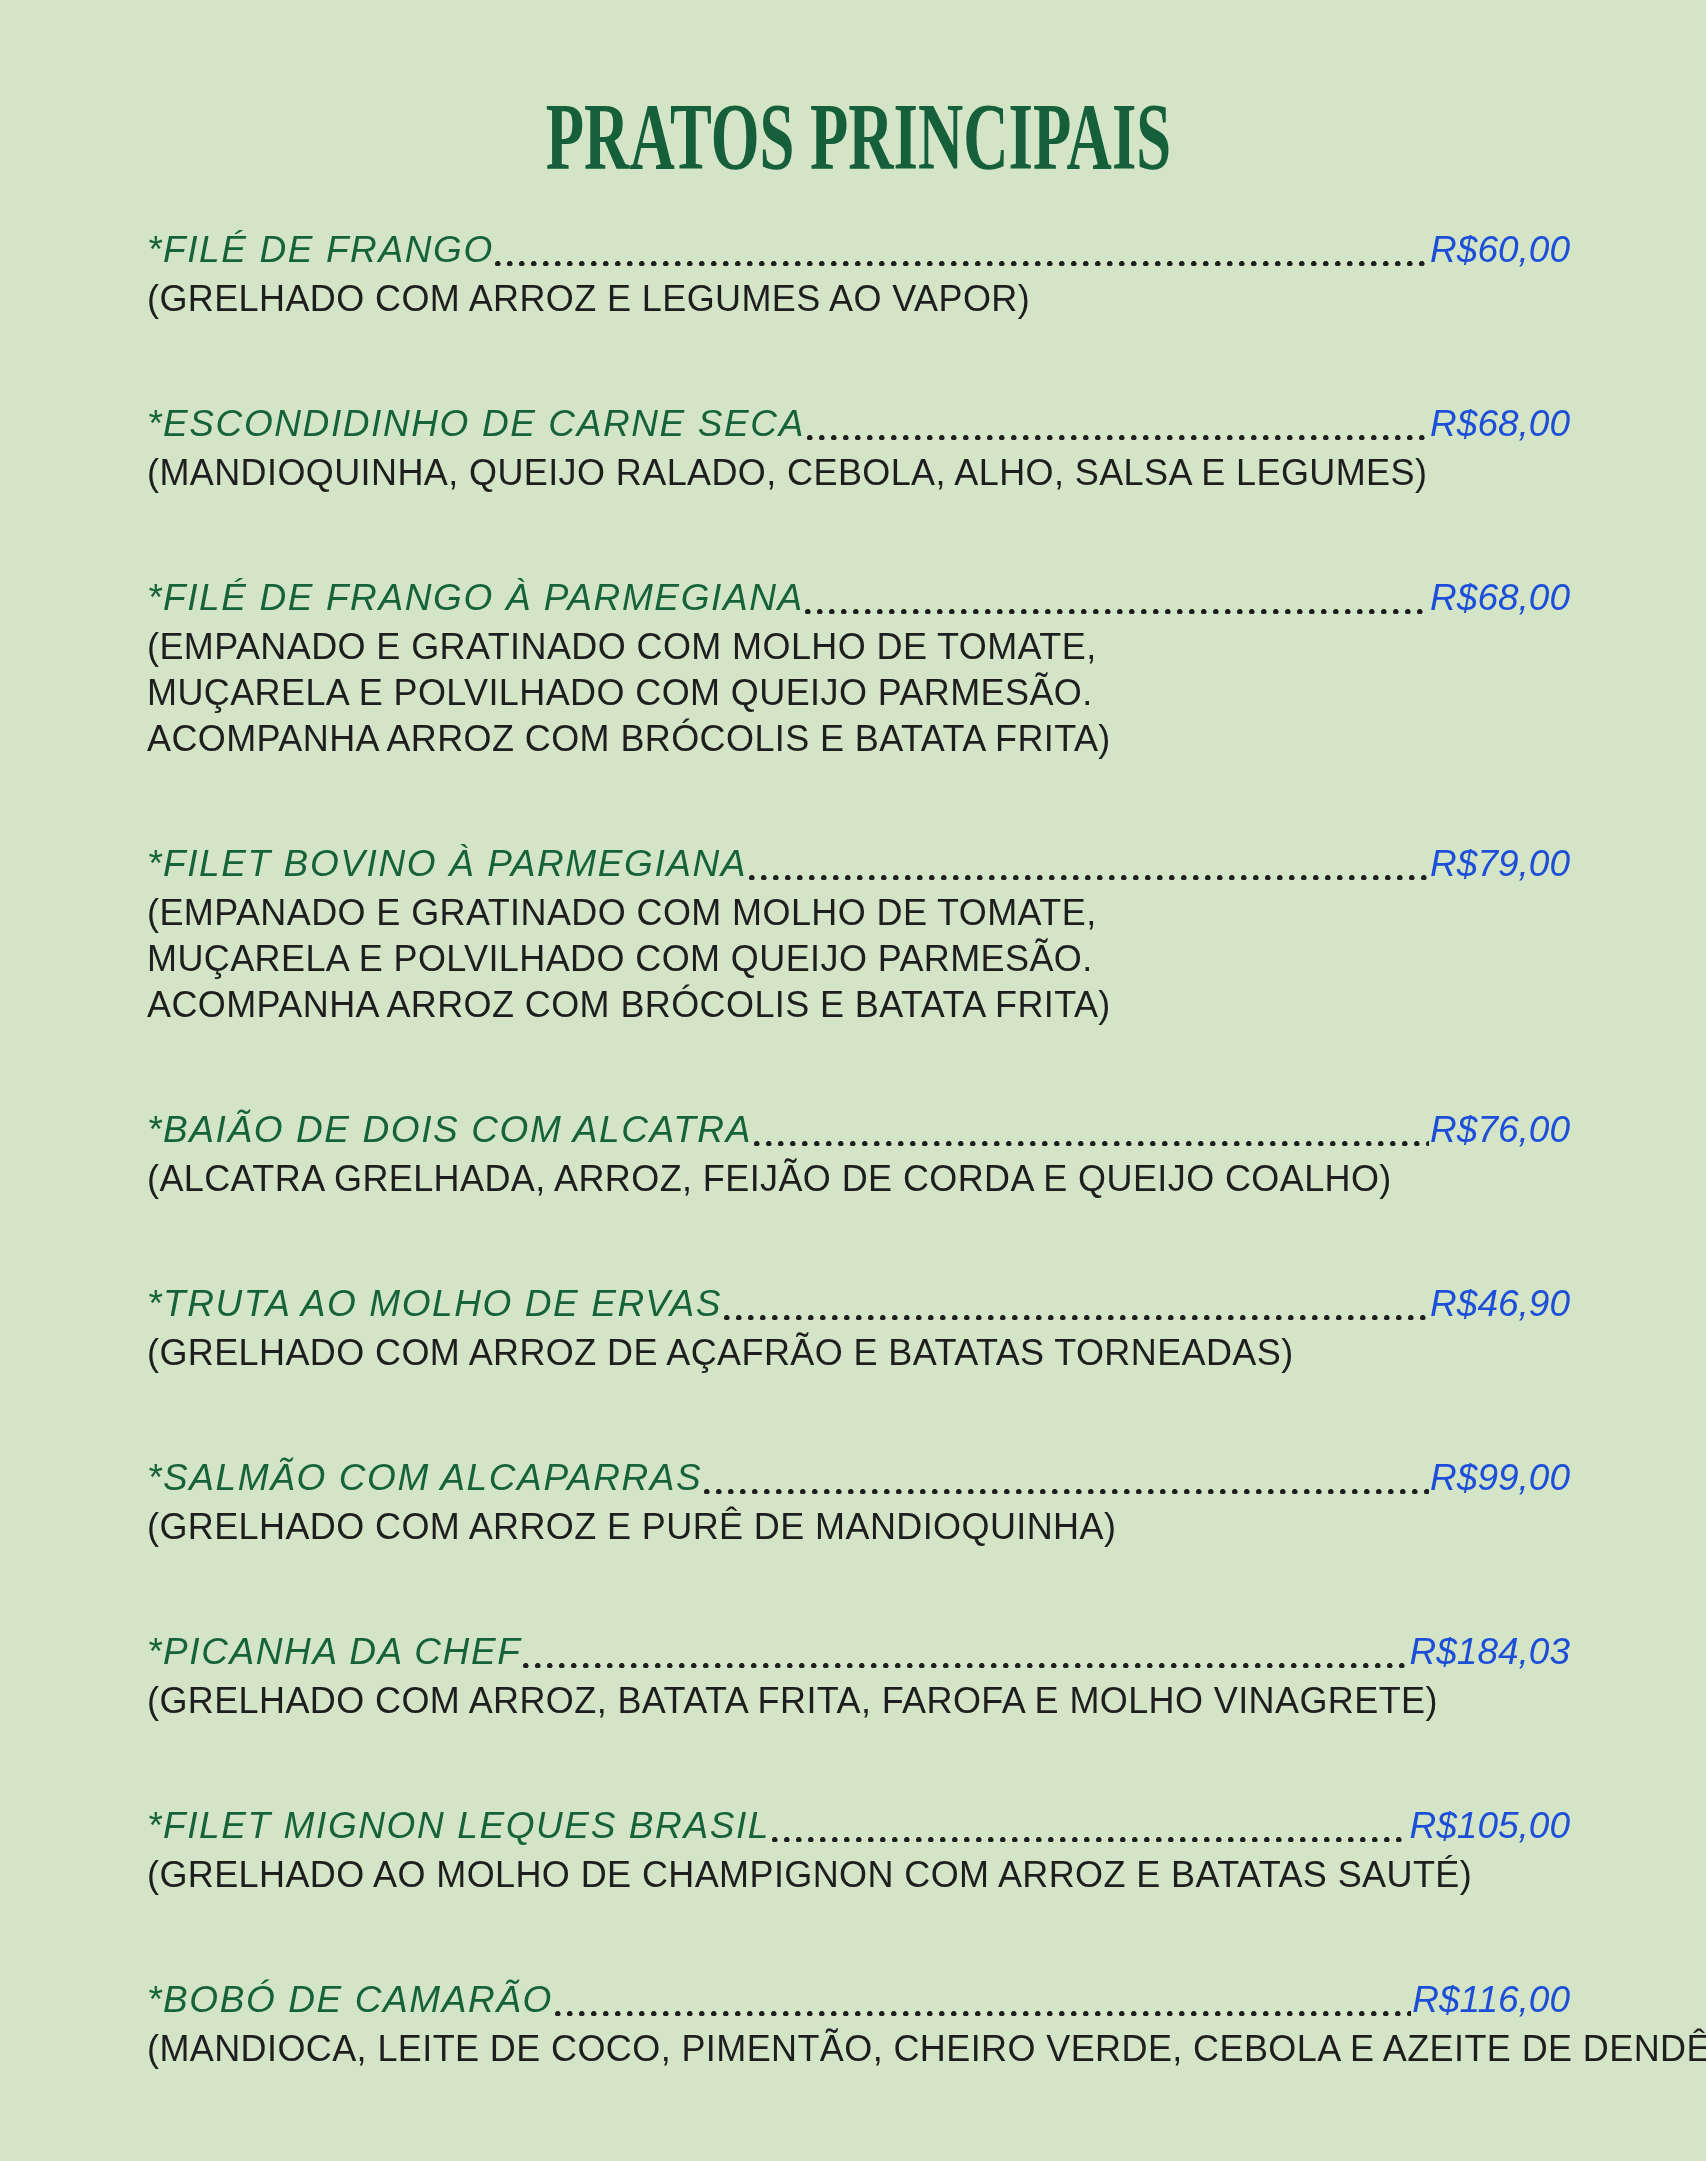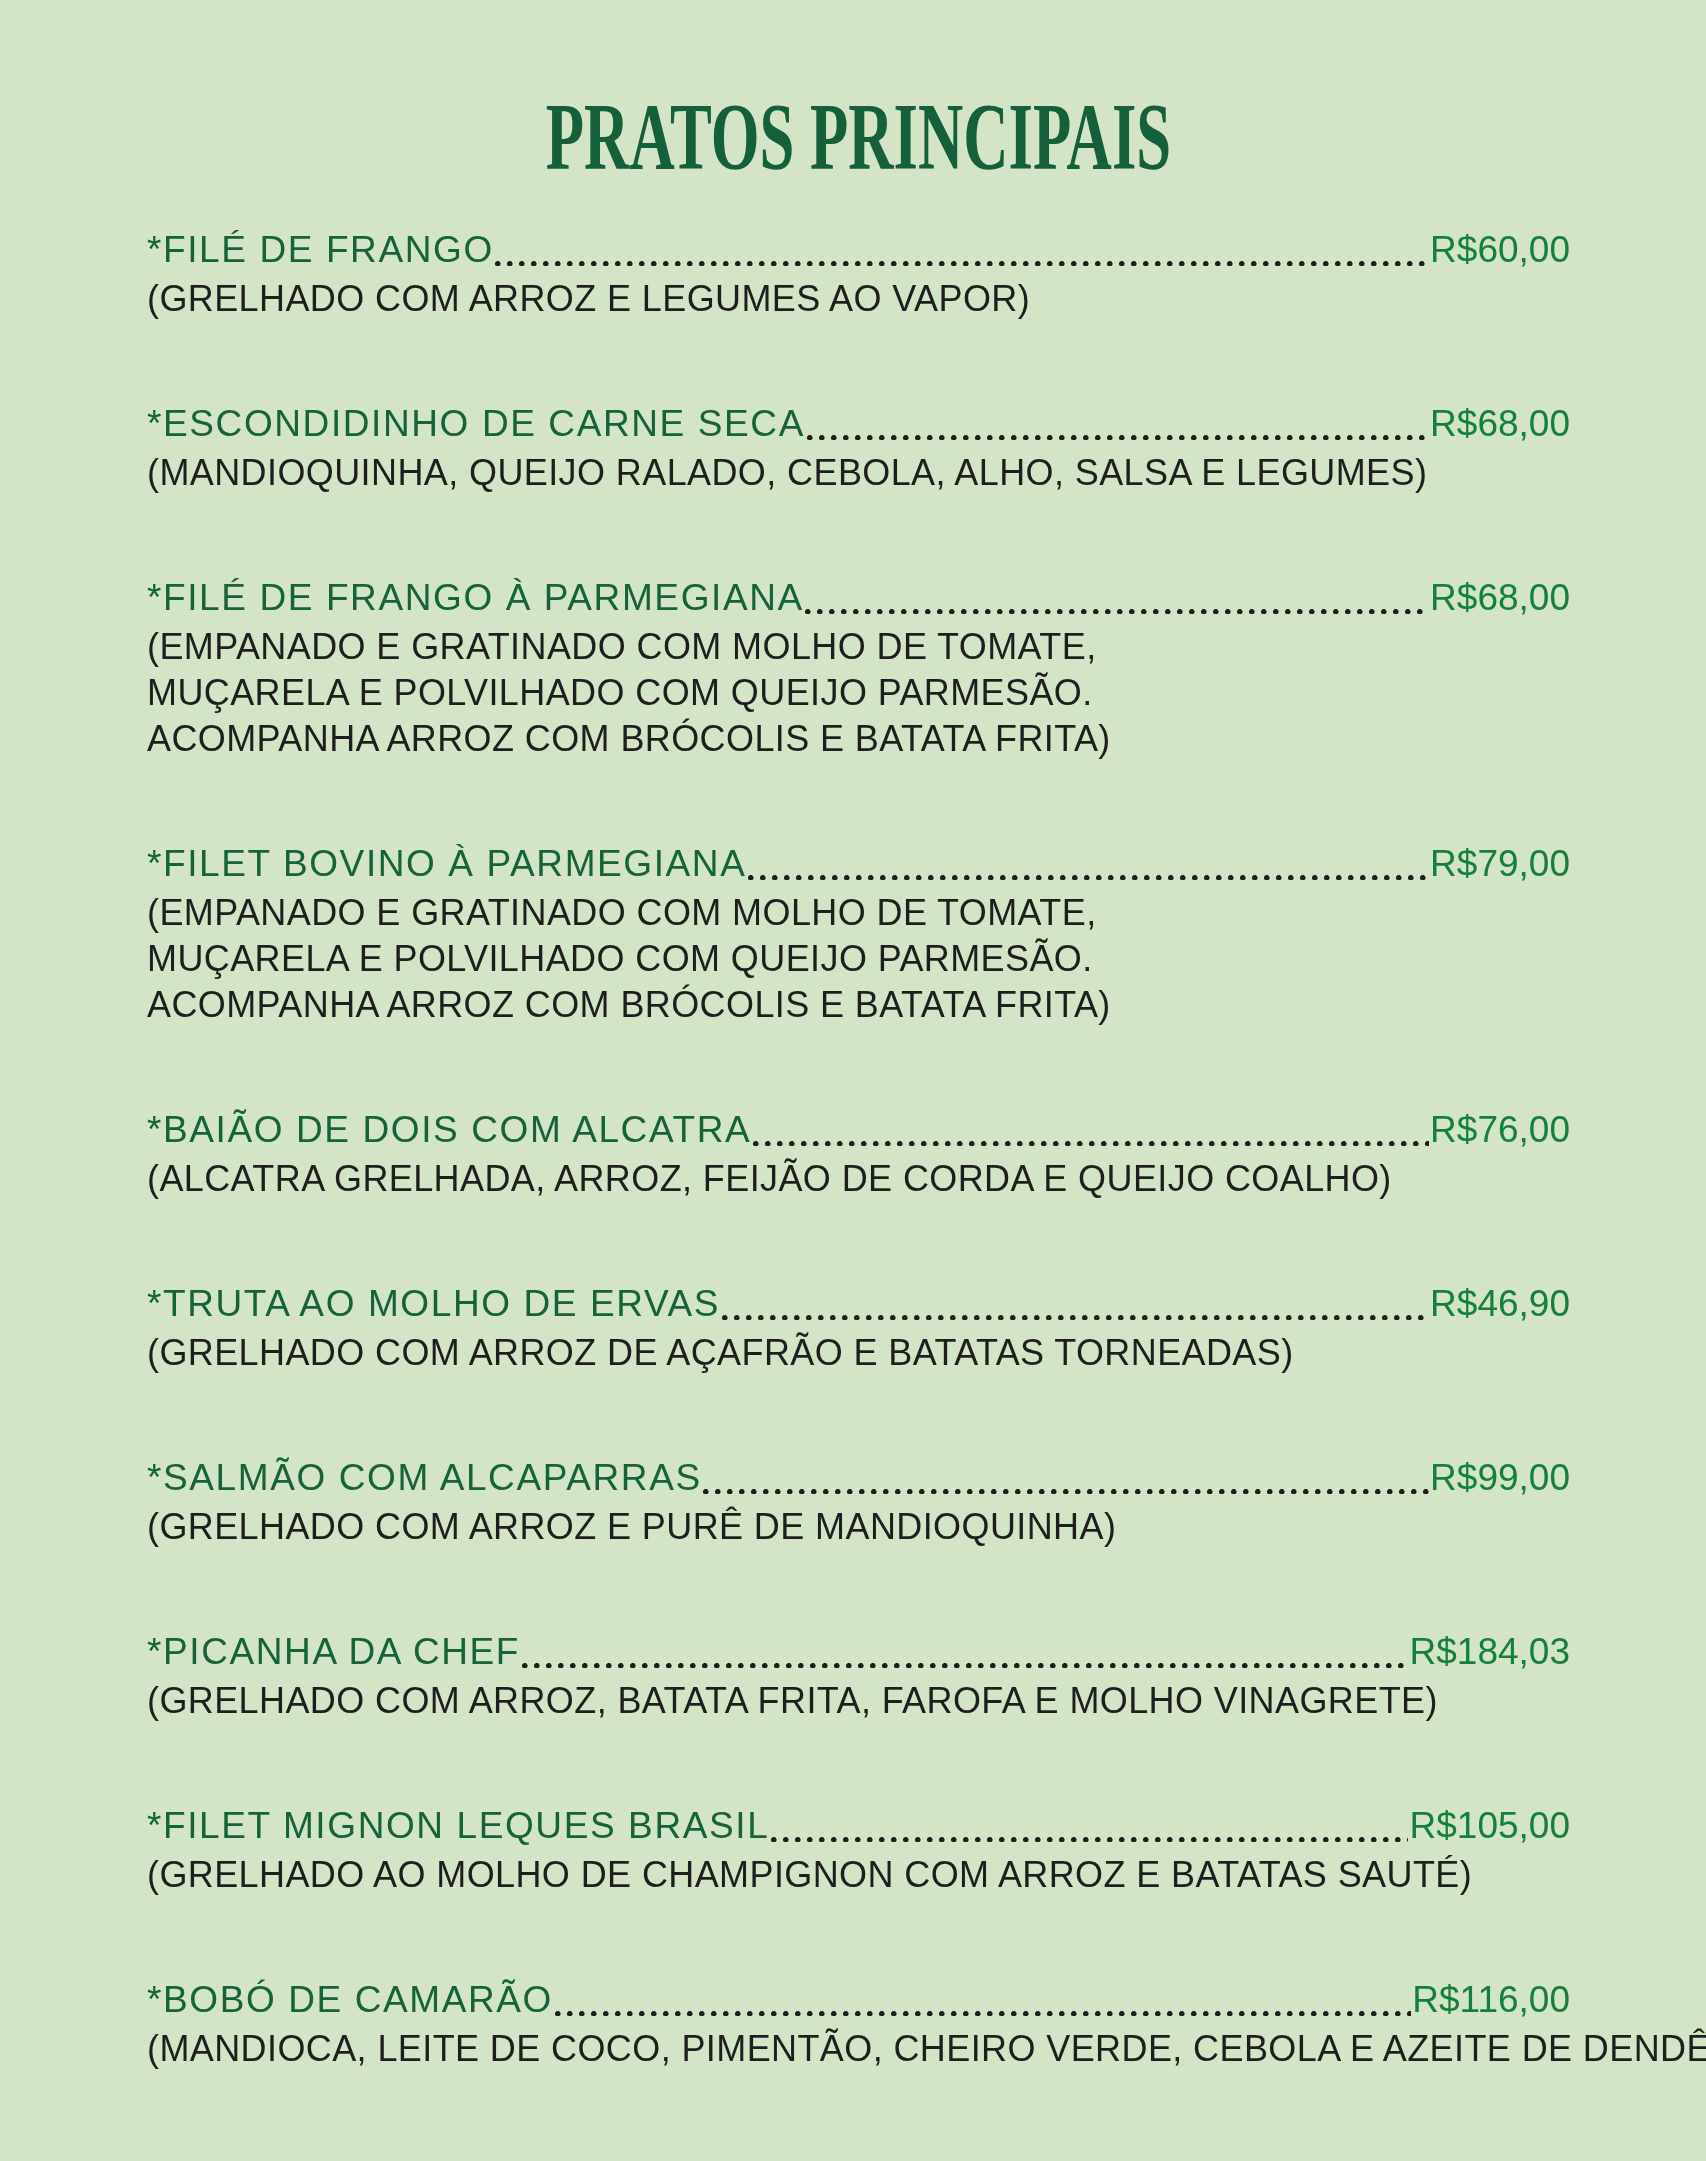--- a/index.html
+++ b/index.html
@@ -29,39 +29,40 @@
     margin: 0 0 42px 0;
   }
   .menu-items { }
   .menu-item {
     margin-bottom: 76px;
   }
   .item-row {
     display: flex;
     align-items: flex-start;
     line-height: 51px;
+    font-style: italic;
   }
   .item-name {
     color: #166239;
     font-size: 37px;
     letter-spacing: 1.6px;
     white-space: nowrap;
   }
   .leader {
     flex: 1 1 auto;
     min-width: 24px;
     height: 5.6px;
     align-self: flex-end;
     margin: 0 1.6px 8.8px 1.6px;
     background-image: radial-gradient(circle at 2.8px 2.8px, #1e1e1e 2.5px, rgba(0,0,0,0) 3.1px);
     background-size: 12px 5.6px;
     background-repeat: repeat-x;
   }
   .item-price {
-    color: #15803d;
+    color: #1d4ed8;
     font-size: 37px;
     white-space: nowrap;
   }
   .item-description {
     margin-top: 1px;
   }
   .desc-line {
     color: #1e1e1e;
     font-size: 36px;
     line-height: 46px;

